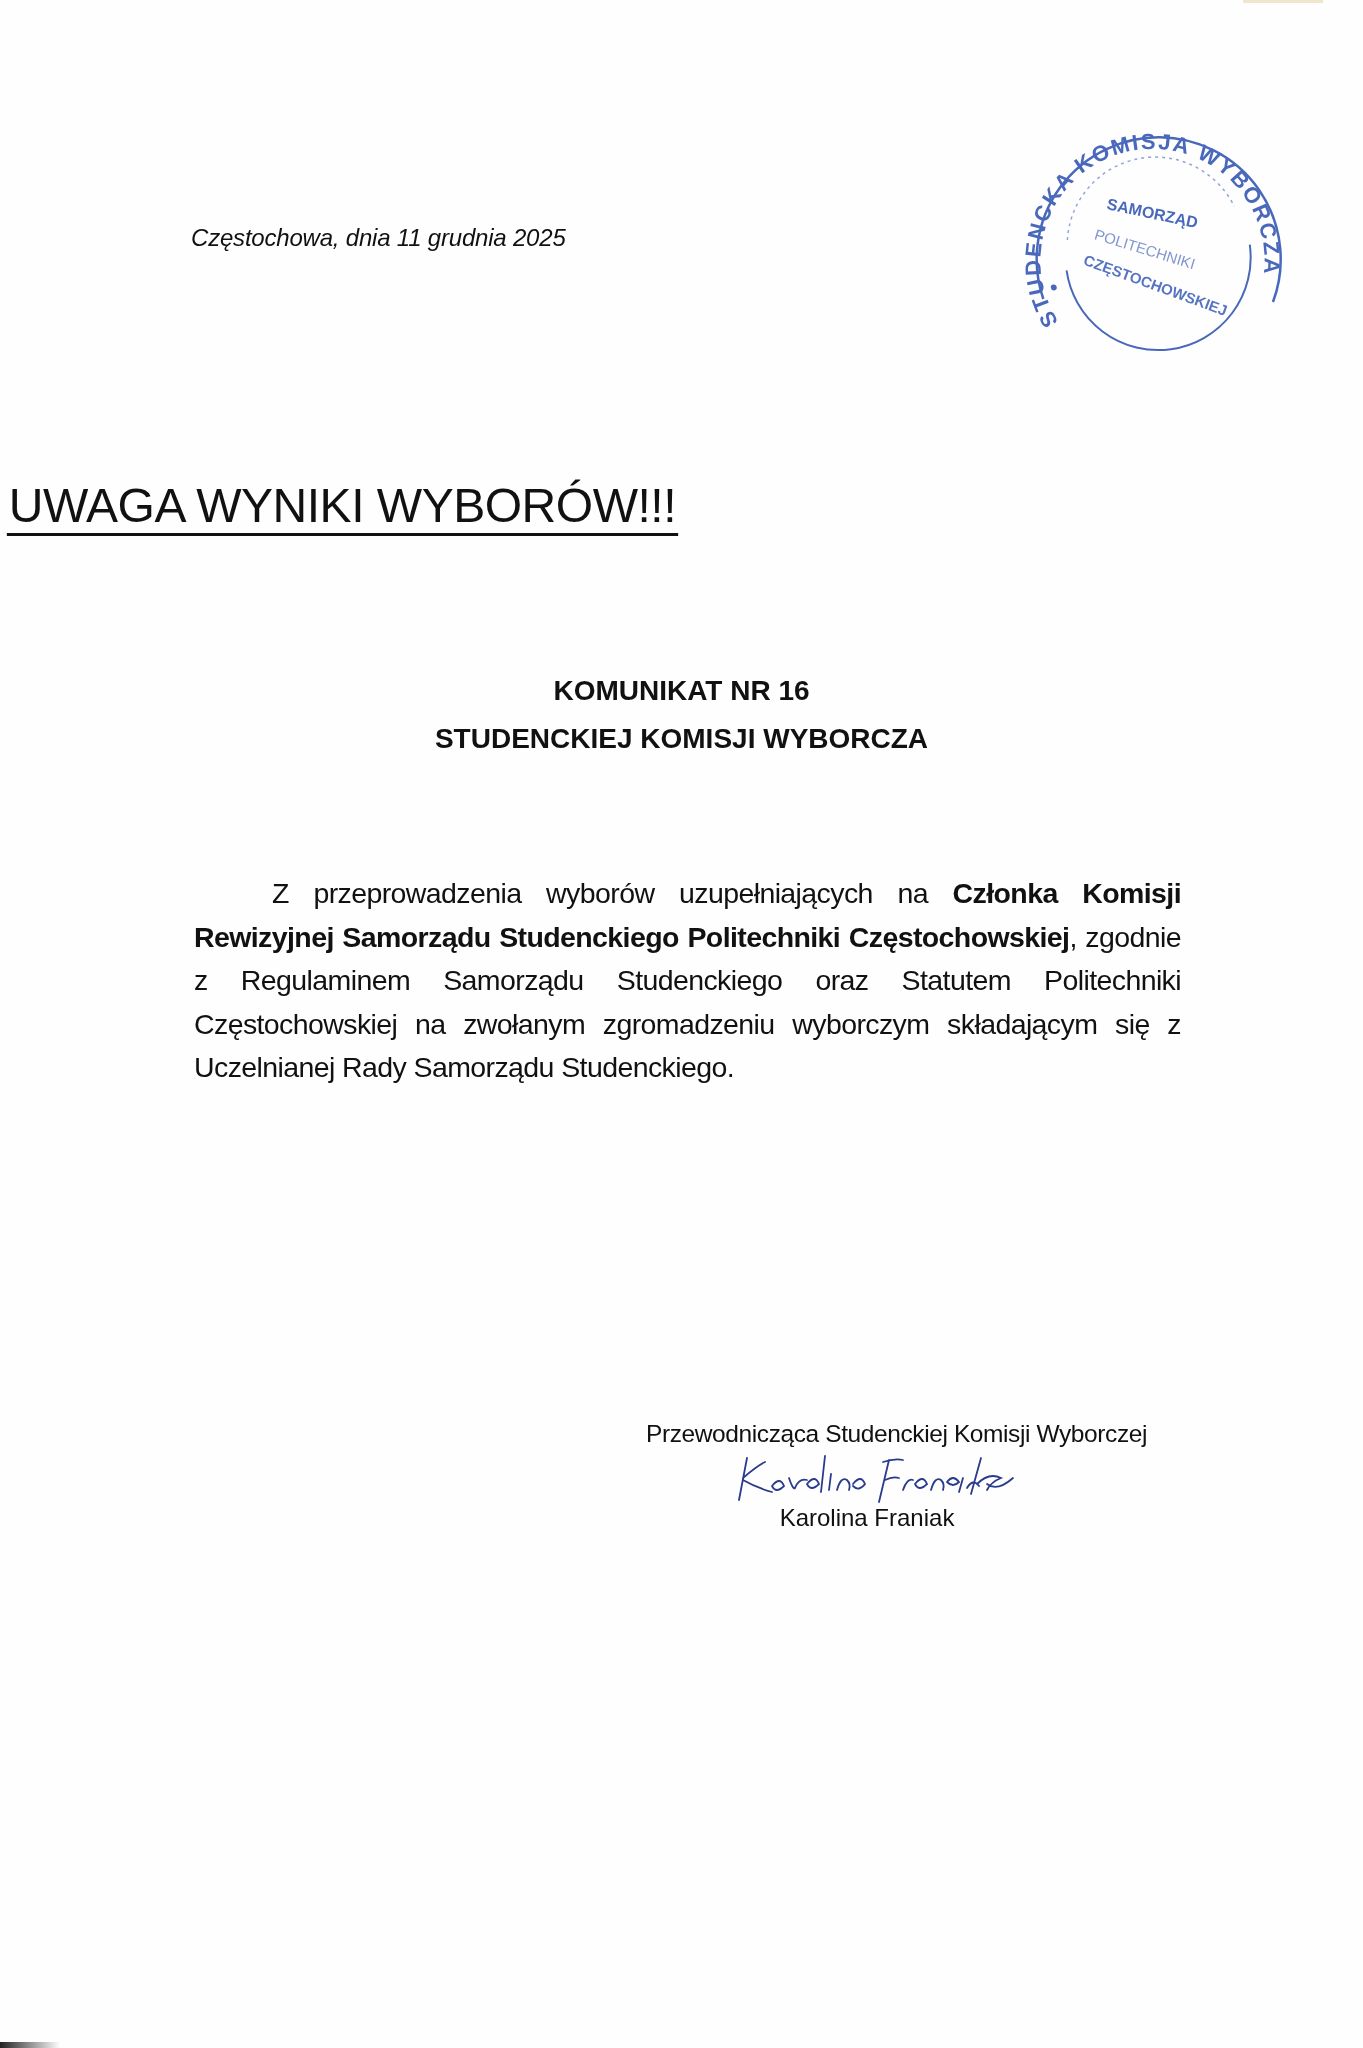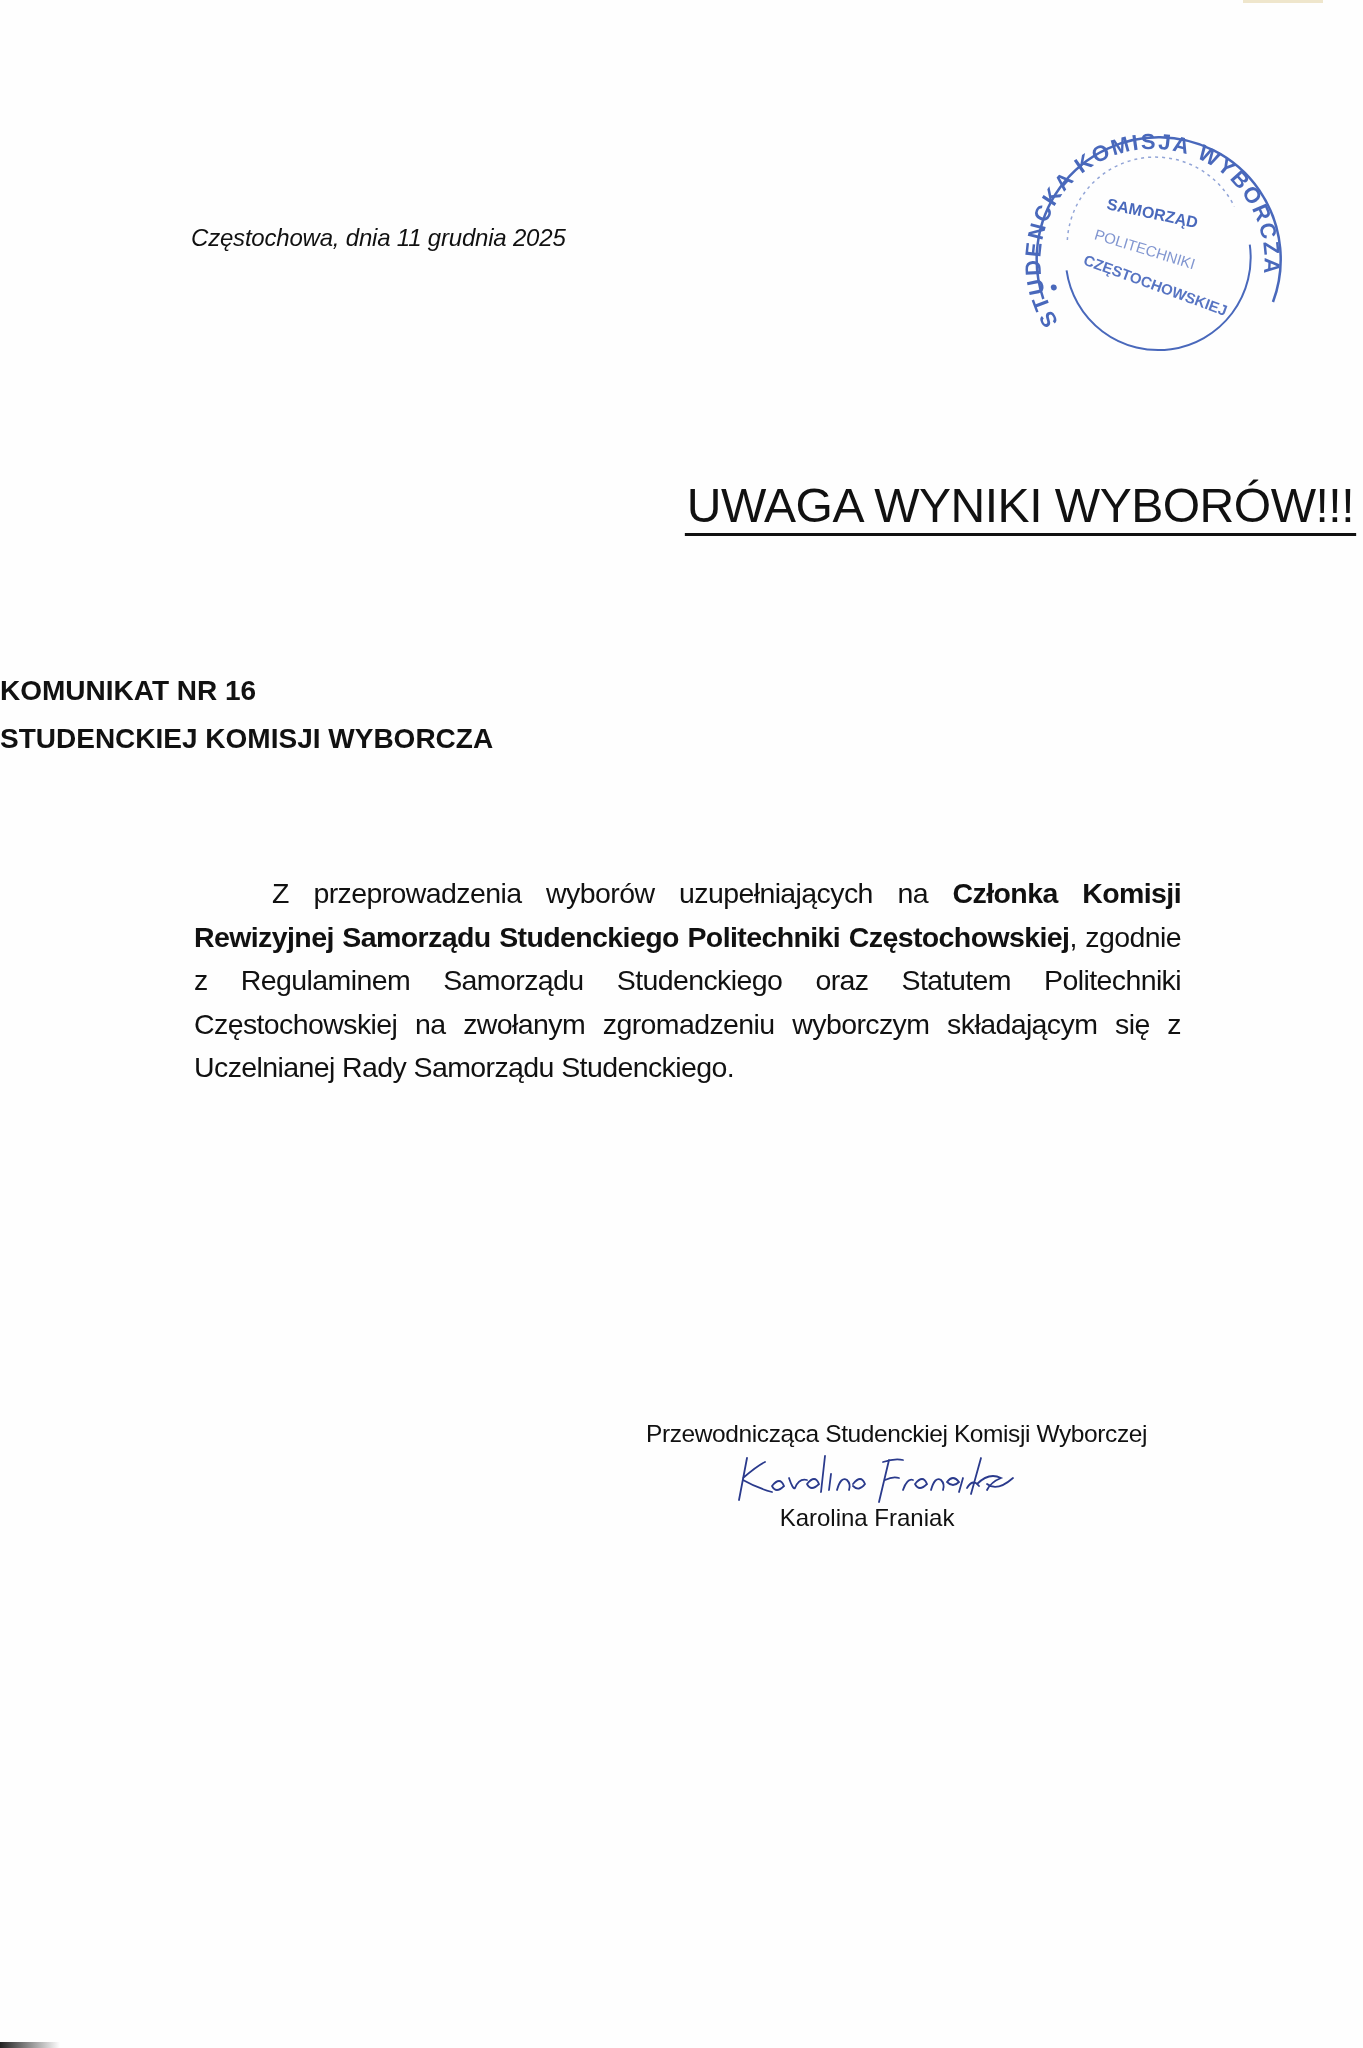--- a/index.html
+++ b/index.html
@@ -16,29 +16,29 @@
     .edge-top {
       position: absolute; right: 40px; top: 0; width: 80px; height: 3px;
       background: #efe6cc;
     }
     .date {
       position: absolute; left: 191px; top: 224px;
       font-size: 24px; letter-spacing: -0.2px; font-style: italic;
     }
     .stamp { position: absolute; left: 1010px; top: 108px; width: 290px; height: 290px; }
     .headline {
-      position: absolute; left: 0; right: 0; top: 480px; text-align: right;
+      position: absolute; left: 0; right: 0; top: 480px; text-align: left;
     }
     .headline span {
       display: inline-block; font-size: 49px; letter-spacing: -0.5px;
       border-bottom: 3px solid #111; padding: 0 2px 2px 2px; line-height: 1.05;
       transform: scaleX(0.98);
     }
     .komunikat {
-      position: absolute; left: 0; right: 0; top: 667px; 
+      position: absolute; left: 0; right: 0; top: 667px; text-align: center;
       font-weight: bold; font-size: 28px; line-height: 48px;
     }
     .body {
       position: absolute; left: 186px; width: 1003px; top: 864px;
       font-size: 28.5px; line-height: 43.5px; text-align: justify;
       letter-spacing: -0.6px;
     }
     .body p { margin: 8px; text-indent: 78px; }
     .body b { font-weight: bold; }
     .signature-block {

